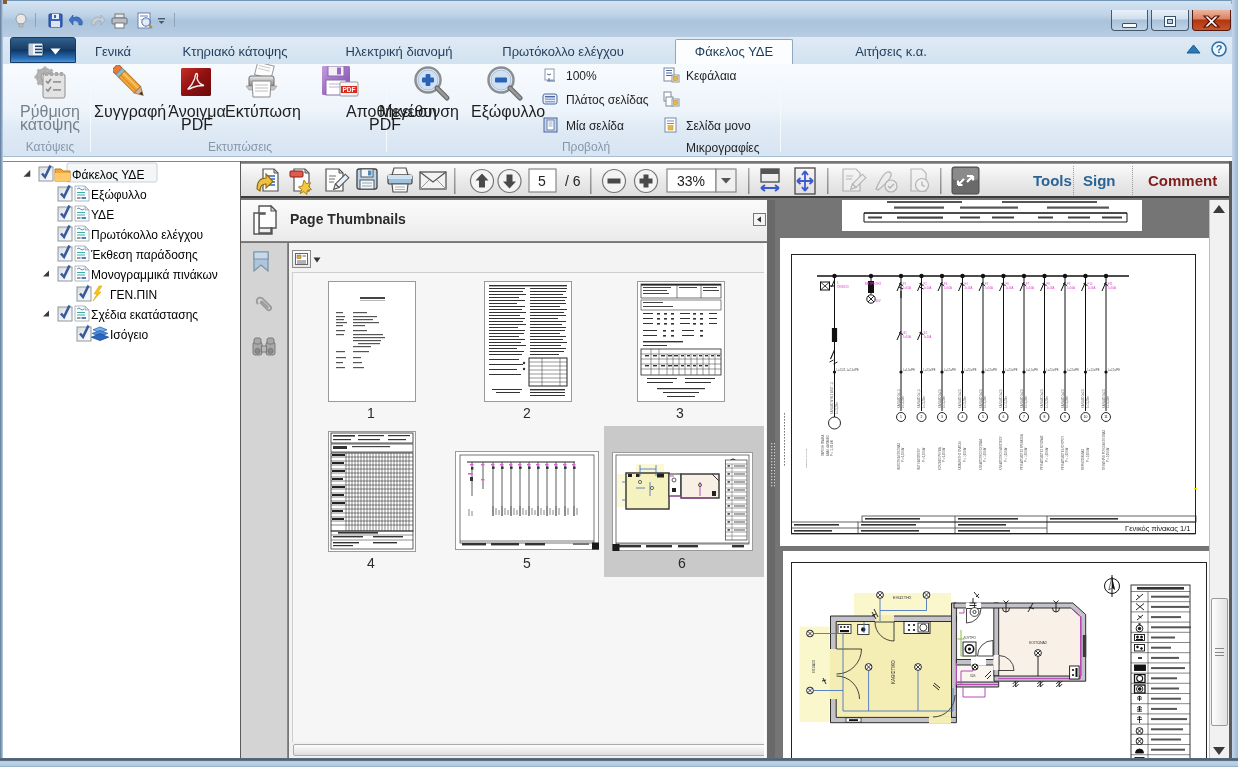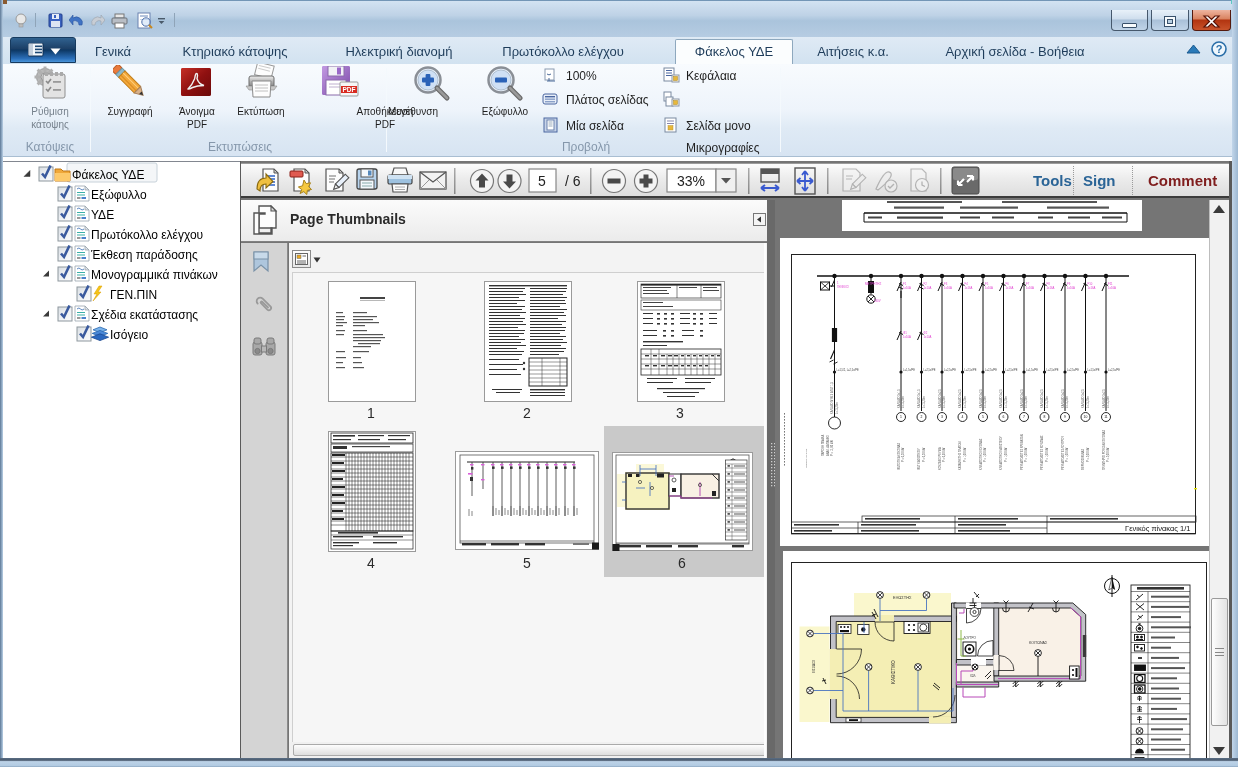--- a/index.html
+++ b/index.html
@@ -18,21 +18,21 @@
 #tabrow { left:0; top:37px; width:1238px; height:27px; background:linear-gradient(#dfeaf5,#d2e2f0); }
 #appbtn { left:10px; top:37px; width:66px; height:26px; border-radius:3px 3px 0 0;
   background:linear-gradient(#30618f 0%, #1c3f66 45%, #0d3763 50%, #2a6eb8 85%, #4a94d8 100%); border:1px solid #173a5e; }
 .tab { top:40px; height:24px; line-height:24px; font-size:13px; color:#1e3c5a; text-align:center; }
 #tab-active { top:39px; height:25px; background:#fbfdfe; border:1px solid #8ea8be; border-bottom:none; border-radius:2px 2px 0 0; color:#1e3c5a; }
 
 #ribbon { left:0; top:64px; width:1238px; height:93px;
   background:linear-gradient(#f8fbfe 0%, #eef4fb 50%, #dfeaf5 70%, #d7e4f2 100%); border-bottom:1px solid #a9bed2; }
 .grouplabel { top:140px; font-size:12px; color:#8597ab; text-align:center; }
 .gsep { top:68px; width:1px; height:84px; background:#c2d2e2; border-right:1px solid #f4f9fd; }
-.rbtn-label { font-size:10px; color:#1e1e1e; text-align:center; line-height:13px; }
+.rbtn-label { font-size:16px; color:#1e1e1e; text-align:center; line-height:13px; }
 .smallrow { font-size:12px; color:#1e1e1e; }
 
 #content-bg { left:3px; top:157px; width:1232px; height:603px; background:#fff; }
 #treepanel { left:3px; top:161px; width:237px; height:597px; background:#fff; border-top:1px solid #828790; }
 .treetext { font-size:12px; color:#000; }
 
 #acro { left:240px; top:161px; width:991px; height:599px; background:#757575; border-left:1px solid #5a5a5a; }
 #acrotoolbar { left:241px; top:163px; width:988px; height:35px;
   background:linear-gradient(#fcfcfc 0%, #ececec 45%, #dedede 100%); border-top:1px solid #9b9b9b; border-bottom:2px solid #3c3c3c;}
 #navheader { left:241px; top:200px; width:530px; height:42px; background:linear-gradient(#fbfbfb,#ebebeb); border-bottom:1px solid #818181;}
@@ -118,22 +118,21 @@
     </svg>
   <svg class="abs" style="left:1211px;top:41px;" width="16" height="16" viewBox="0 0 16 16">
     <circle cx="8" cy="8" r="7" fill="#eef6fc" stroke="#2a6ea8" stroke-width="1.6"></circle>
     <text x="8" y="12" font-size="11" font-weight="bold" fill="#2a6ea8" text-anchor="middle" font-family="Liberation Sans">?</text>
   </svg>
   <div class="tab abs" style="left:90px; width:46px;">Γενικά</div>
   <div class="tab abs" style="left:175px; width:120px;">Κτηριακό κάτοψης</div>
   <div class="tab abs" style="left:336px; width:126px;">Ηλεκτρική διανομή</div>
   <div class="tab abs" style="left:498px; width:130px;">Πρωτόκολλο ελέγχου</div>
   <div class="tab abs" id="tab-active" style="left:675px; width:118px;">Φάκελος ΥΔΕ</div>
-  <div class="tab abs" style="left:810px; width:86px;">Αιτήσεις κ.α.</div>
-  <div class="tab abs" style="left:932px; width:166px;">Αρχική σελίδα - Βοήθεια</div>
+  <div class="tab abs" style="left:848px; width:86px;">Αιτήσεις κ.α.</div>
 
   <div id="ribbon" class="abs"></div>
   <div class="gsep abs" style="left:90px;"></div>
   <div class="gsep abs" style="left:386px;"></div>
   <div class="gsep abs" style="left:780px;"></div>
   <div class="grouplabel abs" style="left:10px; width:80px;">Κατόψεις</div>
   <div class="grouplabel abs" style="left:200px; width:80px;">Εκτυπώσεις</div>
   <div class="grouplabel abs" style="left:546px; width:80px;">Προβολή</div>
 
   <svg class="abs" style="left:33px;top:66px;" width="34" height="34" viewBox="0 0 34 34">

